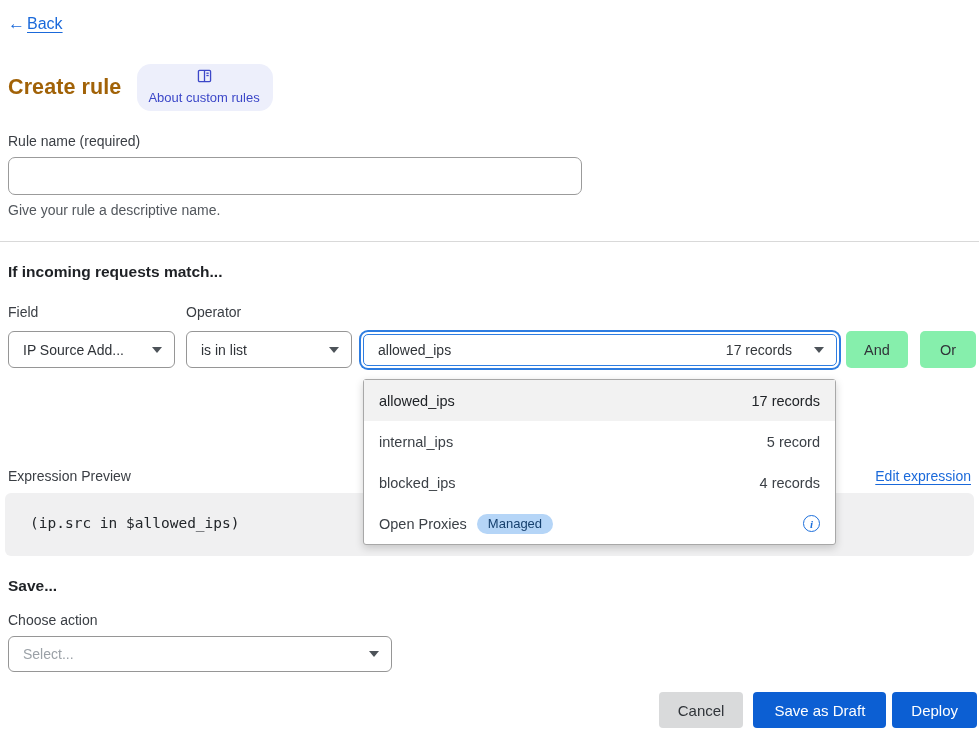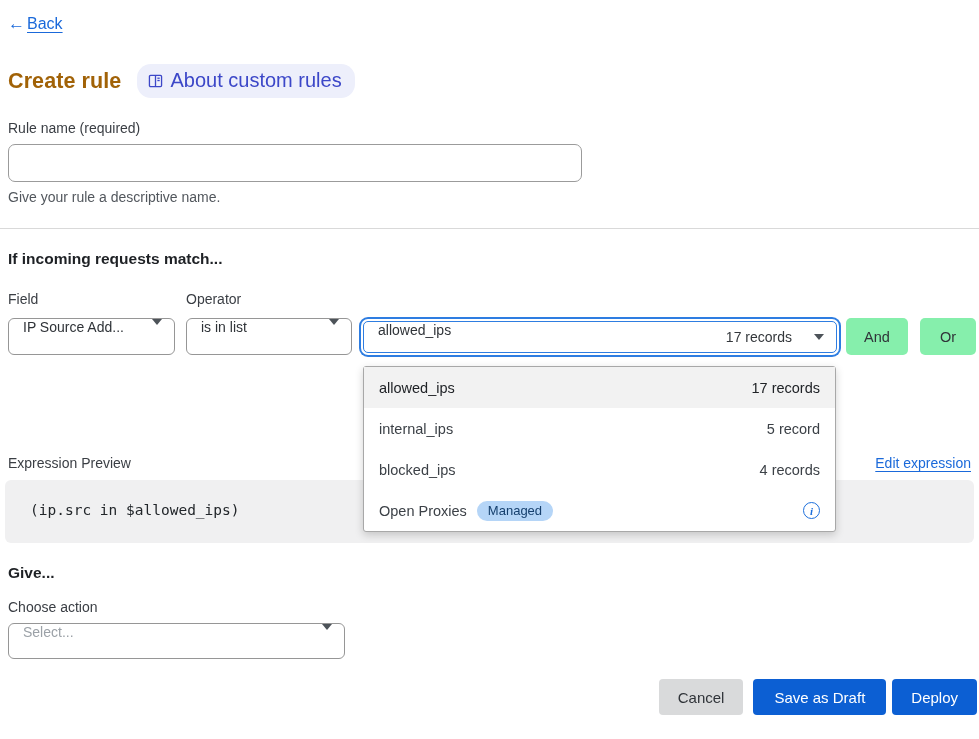--- a/index.html
+++ b/index.html
@@ -17,21 +17,21 @@
   
   .back { margin-left: 8px; display: inline-flex; align-items: center; font-size: 16px; color: #1a69da; }
   .back .arrow { margin-right: 2px; text-decoration: none; font-size: 17px; }
 
   
   .title-row { margin: 30px 0 0 8px; display: flex; align-items: center; }
   h1 { font-size: 21.5px; font-weight: 700; color: #a16207; letter-spacing: .1px; }
   .about-pill {
     margin-left: 16px; display: inline-flex; align-items: center; gap: 7px;
     background: #edeffb; color: #3c47c8; border-radius: 14px;
-    padding: 5px 13px 6px 11px; font-size: 20px; cursor: pointer;
+    padding: 5px 13px 6px 11px; font-size: 13px; cursor: pointer; flex-direction: column;
   }
   .about-pill svg { display: block; }
 
   
   .field-label { margin: 22px 0 0 8px; font-size: 14px; color: #3a3e44; }
   .rule-name-input {
     display: block; margin: 8px 0 0 8px; width: 574px; height: 38px;
     border: 1px solid #9b9b9b; border-radius: 7px; font-size: 14px;
     padding: 0 12px; color: #2f3338; outline: none; background: #fff;
   }
@@ -46,21 +46,21 @@
   .labels-row { margin-top: 23px; font-size: 14px; color: #3a3e44; }
   .lcol1 { width: 178px; }
   .lcol2 { width: 173px; }
   .lcol3 { width: 482px; display: flex; justify-content: space-between; align-items: center; padding-left: 7px; }
   .manage-lists { display: inline-flex; align-items: center; gap: 5px; font-size: 14.5px; }
   .manage-lists .gear { font-size: 13px; text-decoration: none; }
 
   .selects-row { margin-top: 11px; }
   .select {
     height: 37px; border: 1px solid #969696; border-radius: 6px; background: #fff;
-    display: flex; justify-content: space-between;
+    display: flex; align-items: center; justify-content: space-between;
     padding: 0 12px 0 14px; font-size: 14px; color: #2f3338; cursor: pointer;
   }
   .caret {
     width: 0; height: 0; border-left: 5px solid transparent; border-right: 5px solid transparent;
     border-top: 6px solid #4d5359; flex: none; margin-left: 8px;
   }
   .sel-field { width: 167px; margin-right: 11px; }
   .sel-operator { width: 166px; margin-right: 7px; }
 
   .value-wrap { position: relative; width: 482px; margin-right: 5px; height: 37px; display: flex; align-items: center; }
@@ -108,21 +108,21 @@
   .edit-expr { font-size: 14px; }
   .code-box {
     margin: 9px 5px 0 5px; background: #f0f0f1; border-radius: 6px;
     padding: 22px 25px; font-family: "DejaVu Sans Mono", monospace;
     font-size: 14.5px; color: #22262a; height: 63px;
   }
 
   
   .then-heading { margin-top: 22px; }
   .action-label { margin-top: 17px; }
-  .sel-action { width: 337px; margin: 8px 0 0 8px; height: 36px; }
+  .sel-action { width: 384px; margin: 8px 0 0 8px; height: 36px; }
   .placeholder { color: #9ba1a7; }
 
   
   .footer { margin: 20px 2px 0 0; display: flex; justify-content: flex-end; align-items: center; }
   .btn-footer { height: 36px; border-radius: 4px; font-size: 15px; padding: 8px 19px; }
   .btn-cancel { background: #d9dadb; color: #303439; margin-right: 10px; }
   .btn-blue { background: #0c5fd3; color: #ffffff; }
   .btn-save { margin-right: 6px; padding: 0 21px; }
 </style>
 </head>
@@ -209,21 +209,21 @@
     <button class="btn btn-gray btn-and">And</button>
     <button class="btn btn-gray btn-or">Or</button>
   </div>
 
   <div class="expr-row">
     <span class="expr-label">Expression Preview</span>
     <a class="edit-expr underlined">Edit expression</a>
   </div>
   <div class="code-box">(ip.src in $allowed_ips)</div>
 
-  <h2 class="section then-heading">Give...</h2>
+  <h2 class="section then-heading">Save...</h2>
   <div class="field-label action-label">Choose action</div>
   <div class="select sel-action">
     <span class="placeholder">Select...</span>
     <span class="caret"></span>
   </div>
 
   <div class="footer">
     <button class="btn btn-footer btn-cancel">Cancel</button>
     <button class="btn btn-footer btn-blue btn-save">Save as Draft</button>
     <button class="btn btn-footer btn-blue">Deploy</button>

